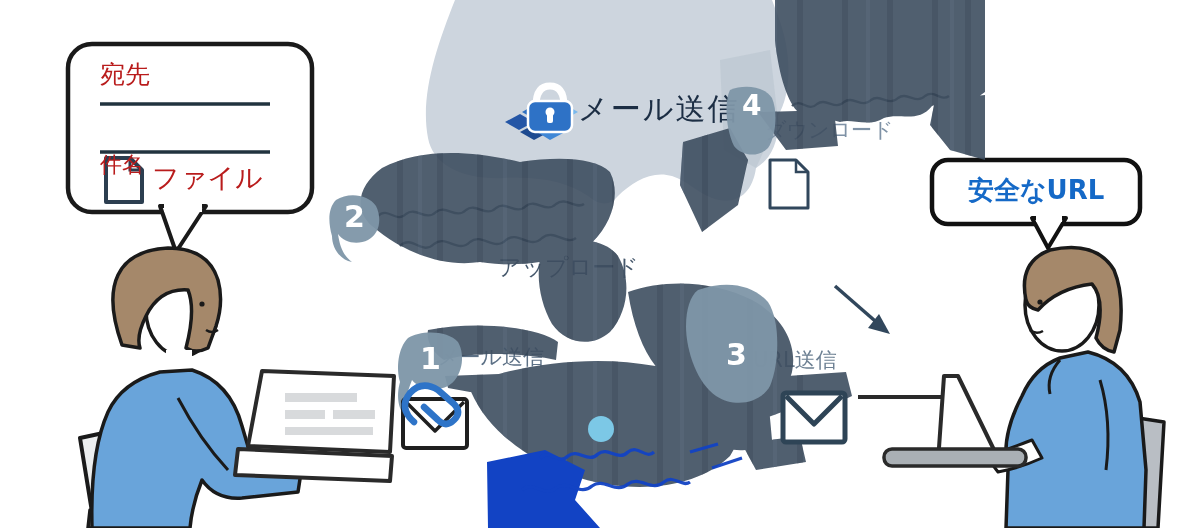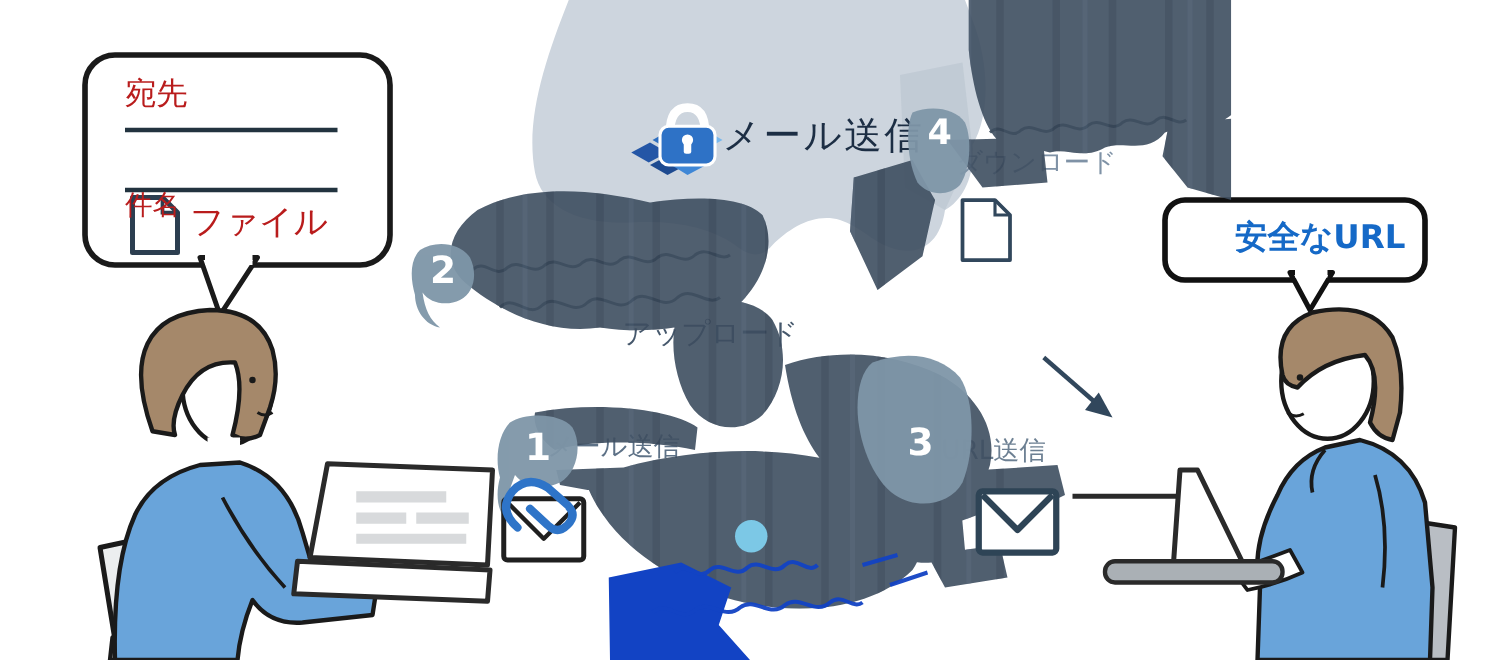--- a/index.html
+++ b/index.html
@@ -98,21 +98,21 @@
     <rect x="884" y="449" width="142" height="17" rx="8" fill="#aab0b5" stroke="#2a2a2a" stroke-width="3.5"></rect>
   </g>
 </svg>
 
 <div class="txt z2 jp-bold" style="left:100px;top:62px;font-size:25px;">宛先</div>
 <div class="txt z2 jp-bold" style="left:100px;top:114px;font-size:22px;margin-top:40px;">件名</div>
 <div class="txt z2 jp-bold" style="left:152px;top:164px;font-size:27px;">ファイル</div>
 
 <div class="txt z2" style="left:578px;top:94px;font-size:30px;color:#1c2e44;letter-spacing:2px;">メール送信</div>
 
-<div class="txt z2" style="left:968px;top:177px;font-size:26px;font-weight:bold;color:#1569c7;margin-left:20px;">安全なURL</div>
+<div class="txt z2" style="left:968px;top:177px;font-size:26px;font-weight:bold;color:#1569c7;">安全なURL</div>
 
 <div class="txt z2" style="left:438px;top:347px;font-size:21px;color:#5d7186;">メール送信</div>
 <div class="txt z2" style="left:498px;top:256px;font-size:23px;color:#46586c;">アップロード</div>
 <div class="txt z2" style="left:753px;top:350px;font-size:21px;color:#6d8093;">URL送信</div>
 <div class="txt z2" style="left:765px;top:120px;font-size:21px;color:#7f92a6;">ダウンロード</div>
 
 <svg id="blobs" class="layer" viewBox="0 0 1200 528">
   <defs>
     <clipPath id="blobclip">
       <path d="M775,0 L985,0 L985,92 C965,108 945,100 932,106 C918,124 898,112 884,118 C868,128 852,118 840,122 L832,120 C820,126 806,120 798,112 C786,100 778,70 775,40 Z"></path>

